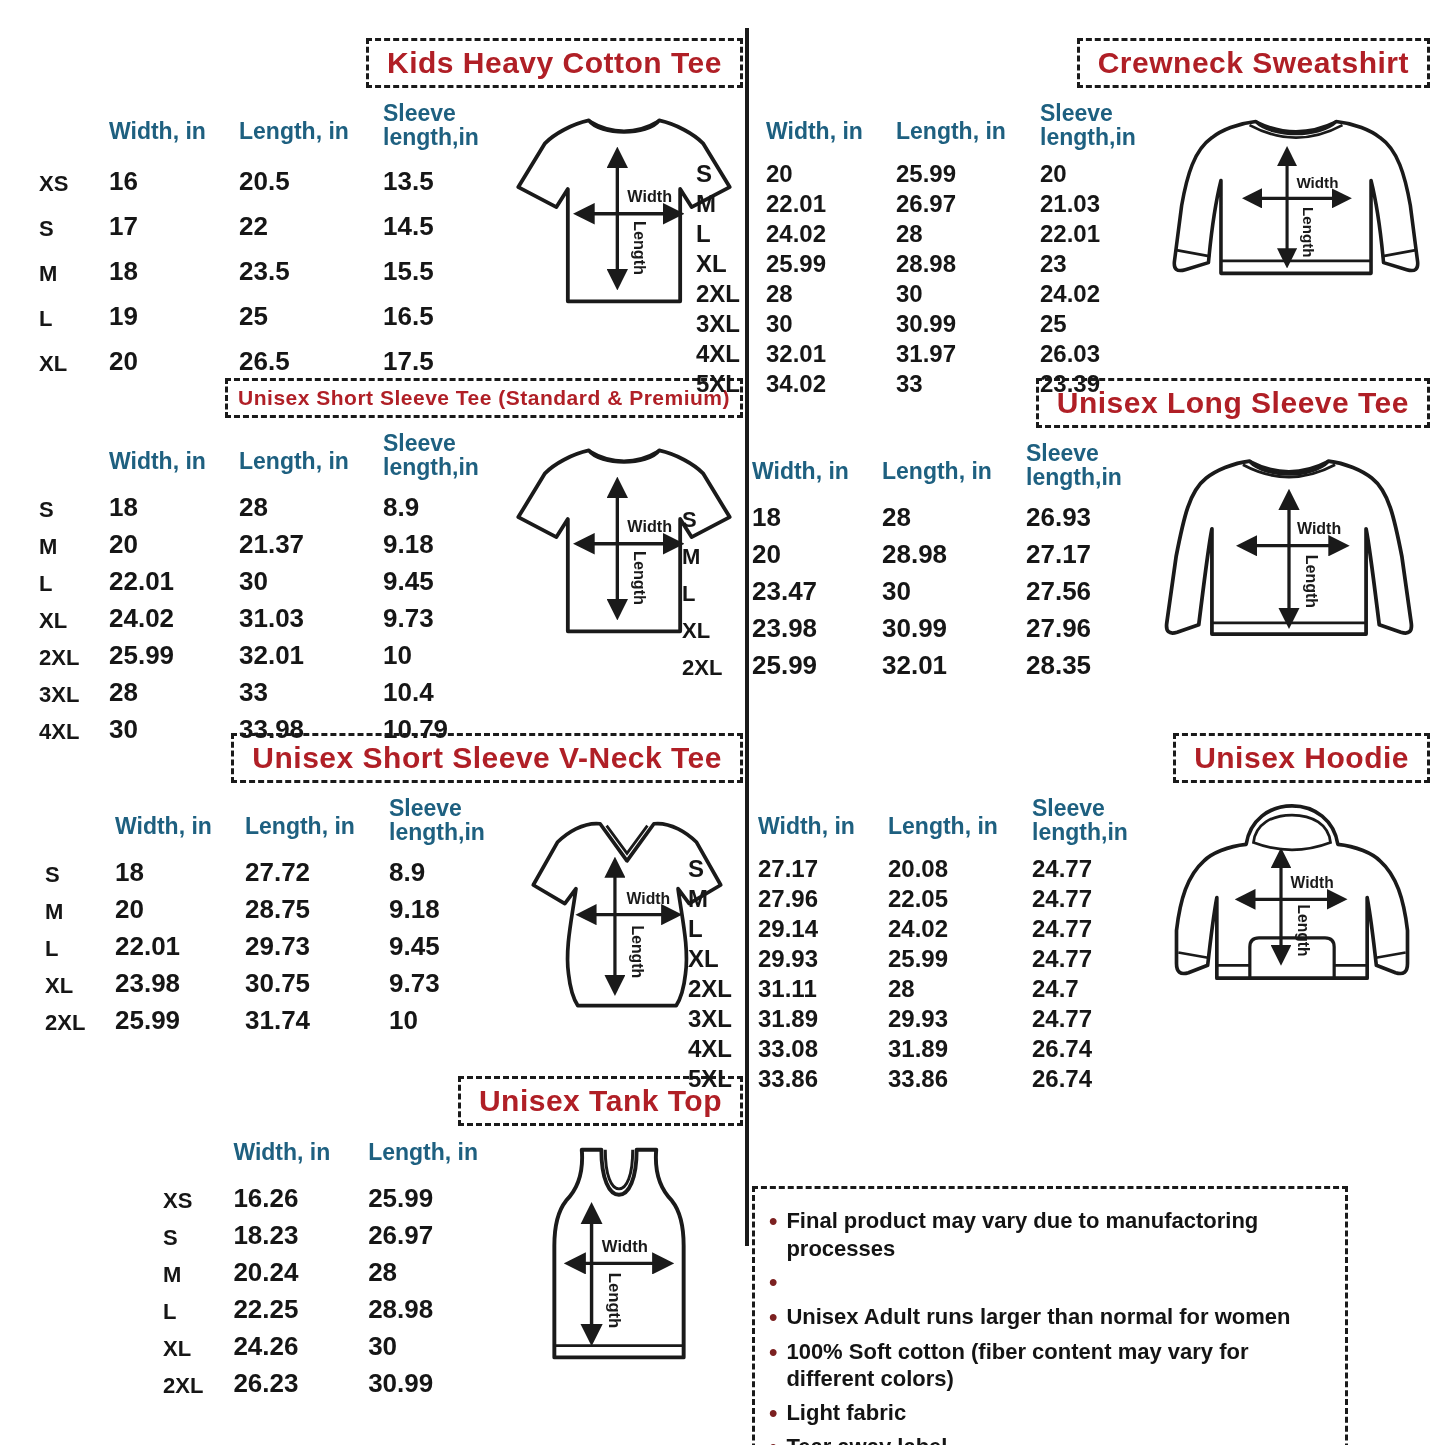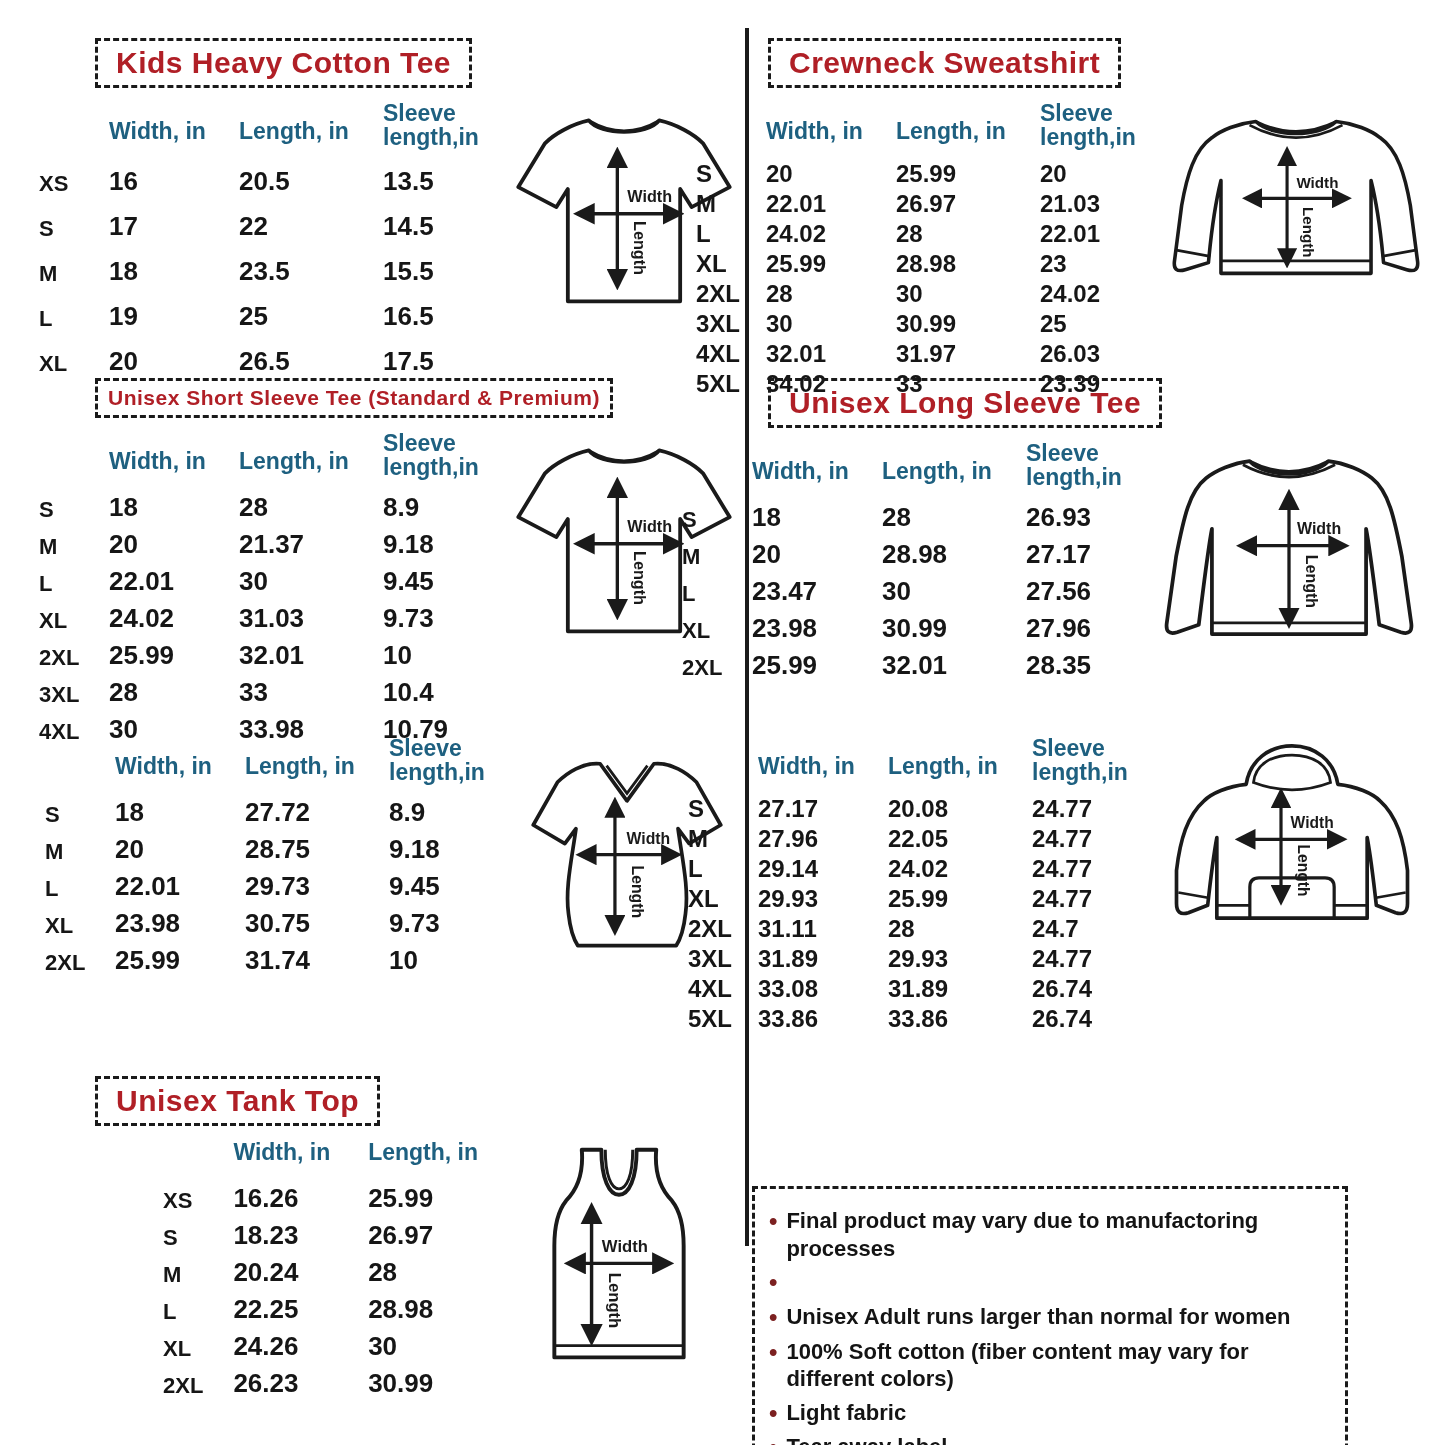--- a/index.html
+++ b/index.html
@@ -11,21 +11,21 @@
     color:#1c1c1c;
     overflow:hidden;
   }
   .divider{
     position:absolute;
     left:745px;top:28px;
     width:4px;height:1218px;
     background:#1a1a1a;
   }
   .panel{position:absolute;}
-  .title-row{text-align:left;margin-bottom:10px;}
+  .title-row{text-align:right;margin-bottom:10px;}
   .title-box{
     display:inline-block;
     border:3px dashed #1a1a1a;
     padding:5px 18px;
     color:#b01f26;
     font-weight:700;
     font-size:30px;
     letter-spacing:0.5px;
     white-space:nowrap;
   }
@@ -211,20 +211,21 @@
         <path d="M88,22 Q125,44 162,22" fill="none" stroke="#1a1a1a" stroke-width="3"></path>
         <line x1="118" y1="54" x2="118" y2="196" stroke="#1a1a1a" stroke-width="3.5" marker-start="url(#ah)" marker-end="url(#ah)"></line>
         <line x1="76" y1="120" x2="184" y2="120" stroke="#1a1a1a" stroke-width="3.5" marker-start="url(#ah)" marker-end="url(#ah)"></line>
         <text x="152" y="108" text-anchor="middle">Width</text>
         <text x="136" y="156" text-anchor="middle" transform="rotate(90 136 156)">Length</text>
       </svg>
     </div>
   </section>
 
   <section class="panel" style="left:95px;top:733px;width:648px;">
+    <div class="title-row"><div class="title-box"><span>Unisex Short Sleeve V-Neck Tee</span></div></div>
     <div class="content">
       <div class="tablewrap">
         <table class="t3">
           <thead>
               <tr>
                 <th></th>
                 <th>Width, in</th>
                 <th>Length, in</th>
                 <th class="sleeve">Sleeve length,in</th>
               </tr>
@@ -465,20 +466,21 @@
         <path d="M68,196 L232,196" fill="none" stroke="#1a1a1a" stroke-width="3"></path>
         <line x1="150" y1="58" x2="150" y2="198" stroke="#1a1a1a" stroke-width="3.5" marker-start="url(#ah)" marker-end="url(#ah)"></line>
         <line x1="98" y1="114" x2="210" y2="114" stroke="#1a1a1a" stroke-width="3.5" marker-start="url(#ah)" marker-end="url(#ah)"></line>
         <text x="182" y="102" text-anchor="middle">Width</text>
         <text x="168" y="152" text-anchor="middle" transform="rotate(90 168 152)">Length</text>
       </svg>
     </div>
   </section>
 
   <section class="panel right-col" style="left:768px;top:733px;width:662px;">
+    <div class="title-row"><div class="title-box"><span>Unisex Hoodie</span></div></div>
     <div class="content">
       <div class="tablewrap">
         <table class="t3 dense">
           <thead>
               <tr>
                 <th></th>
                 <th>Width, in</th>
                 <th>Length, in</th>
                 <th class="sleeve">Sleeve length,in</th>
               </tr>

